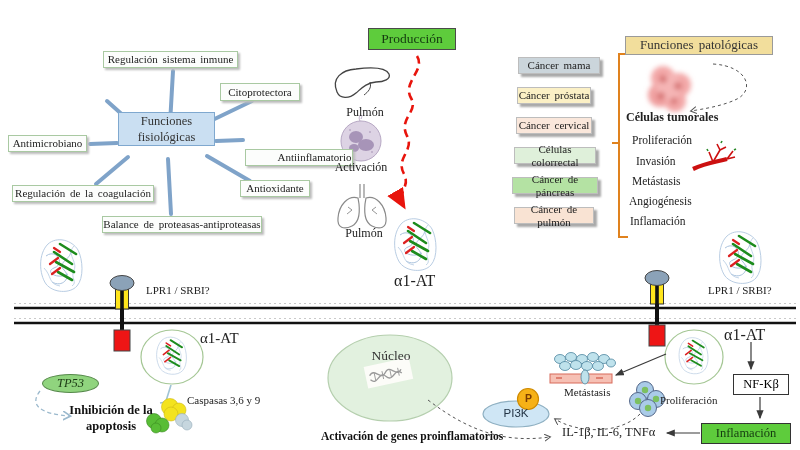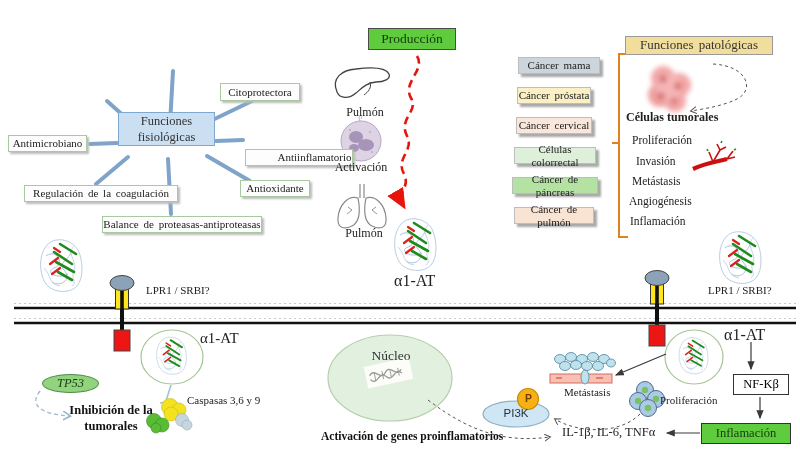--- a/index.html
+++ b/index.html
@@ -217,24 +217,25 @@
     <path d="M700,433 L667,433" marker-end="url(#mb)"></path>
   </g>
 
   <g stroke="#555" stroke-width="1" fill="none" stroke-dasharray="3 3">
     <path d="M428,400 C470,432 505,443 550,437" marker-end="url(#md)"></path>
     <path d="M640,414 C618,436 575,432 555,419" marker-end="url(#md)"></path>
   </g>
 </svg>
 
 <div class="box center-box" style="left:118px;top:112px;width:97px;height:34px;">Funciones fisiológicas</div>
+<div class="box pbox" style="left:103px;top:51px;width:135px;height:17px;">Regulación sistema inmune</div>
 <div class="box pbox" style="left:220px;top:83px;width:80px;height:18px;">Citoprotectora</div>
 <div class="box pbox" style="left:8px;top:135px;width:79px;height:17px;">Antimicrobiano</div>
 <div class="box pbox" style="left:245px;top:149px;width:108px;height:17px;padding-left:31px;">Antiinflamatorio</div>
-<div class="box pbox" style="left:24px;top:185px;width:154px;height:17px;">Regulación de la coagulación</div>
+<div class="box pbox" style="left:12px;top:185px;width:142px;height:17px;">Regulación de la coagulación</div>
 <div class="box pbox" style="left:240px;top:180px;width:70px;height:17px;">Antioxidante</div>
 <div class="box pbox" style="left:102px;top:216px;width:160px;height:17px;">Balance de proteasas-antiproteasas</div>
 
 <div class="box hdr-green" style="left: 368px; top: 28px; width: 88px; height: 22px; background-color: rgb(94, 204, 60);">Producción</div>
 <div class="lbl" style="left:340px;top:105px;width:50px;text-align:center;font-size:12px;">Pulmón</div>
 <div class="lbl" style="left:333px;top:160px;width:56px;text-align:center;font-size:12px;">Activación</div>
 <div class="lbl" style="left:340px;top:226px;width:48px;text-align:center;font-size:12px;">Pulmón</div>
 <div class="lbl" style="left:394px;top:272px;font-size:16px;">α1-AT</div>
 
 <div class="box hdr-yellow" style="left: 625px; top: 36px; width: 148px; height: 19px; background-color: rgb(242, 222, 156);">Funciones patológicas</div>
@@ -250,21 +251,21 @@
 <div class="lbl" style="left:632px;top:175px;font-size:11.5px;">Metástasis</div>
 <div class="lbl" style="left:629px;top:195px;font-size:11.5px;">Angiogénesis</div>
 <div class="lbl" style="left:630px;top:215px;font-size:11.5px;">Inflamación</div>
 
 <div class="lbl" style="left:146px;top:284px;font-size:11px;">LPR1 / SRBI?</div>
 <div class="lbl" style="left:708px;top:284px;font-size:11px;">LPR1 / SRBI?</div>
 
 <div class="lbl" style="left:200px;top:330px;font-size:15px;">α1-AT</div>
 <div class="ell" style="left: 42px; top: 374px; width: 57px; height: 19px; border: 1px solid rgb(85, 136, 74); font-style: italic; font-size: 12.5px; color: rgb(28, 58, 20); background-color: rgb(144, 212, 126);">TP53</div>
 <div class="lbl" style="left:68px;top:402px;width:86px;white-space:normal;text-align:center;
-     font-weight:bold;font-size:12.5px;line-height:1.3;color:#111;">Inhibición de la tumorales</div>
+     font-weight:bold;font-size:12.5px;line-height:1.3;color:#111;">Inhibición de la apoptosis</div>
 <div class="lbl" style="left:187px;top:394px;font-size:11px;">Caspasas 3,6 y 9</div>
 
 <div class="lbl" style="left:362px;top:348px;width:58px;text-align:center;font-size:13.5px;color:#333;">Núcleo</div>
 <div class="lbl" style="left:321px;top:430px;font-size:11.5px;font-weight:bold;color:#111;">Activación  de genes proinflamatorios</div>
 <div class="lbl" style="left:490px;top:407px;width:52px;text-align:center;font-size:11.5px;
      font-family:'Liberation Sans',sans-serif;color:#234;">PI3K</div>
 <div class="lbl" style="left:523px;top:392px;width:11px;text-align:center;font-size:10.5px;
      font-weight:bold;color:#7a3a00;font-family:'Liberation Sans',sans-serif;">P</div>
 <div class="lbl" style="left:562px;top:425px;font-size:12.5px;">IL-1β, IL-6, TNFα</div>
 <div class="lbl" style="left:724px;top:326px;font-size:16px;">α1-AT</div>

